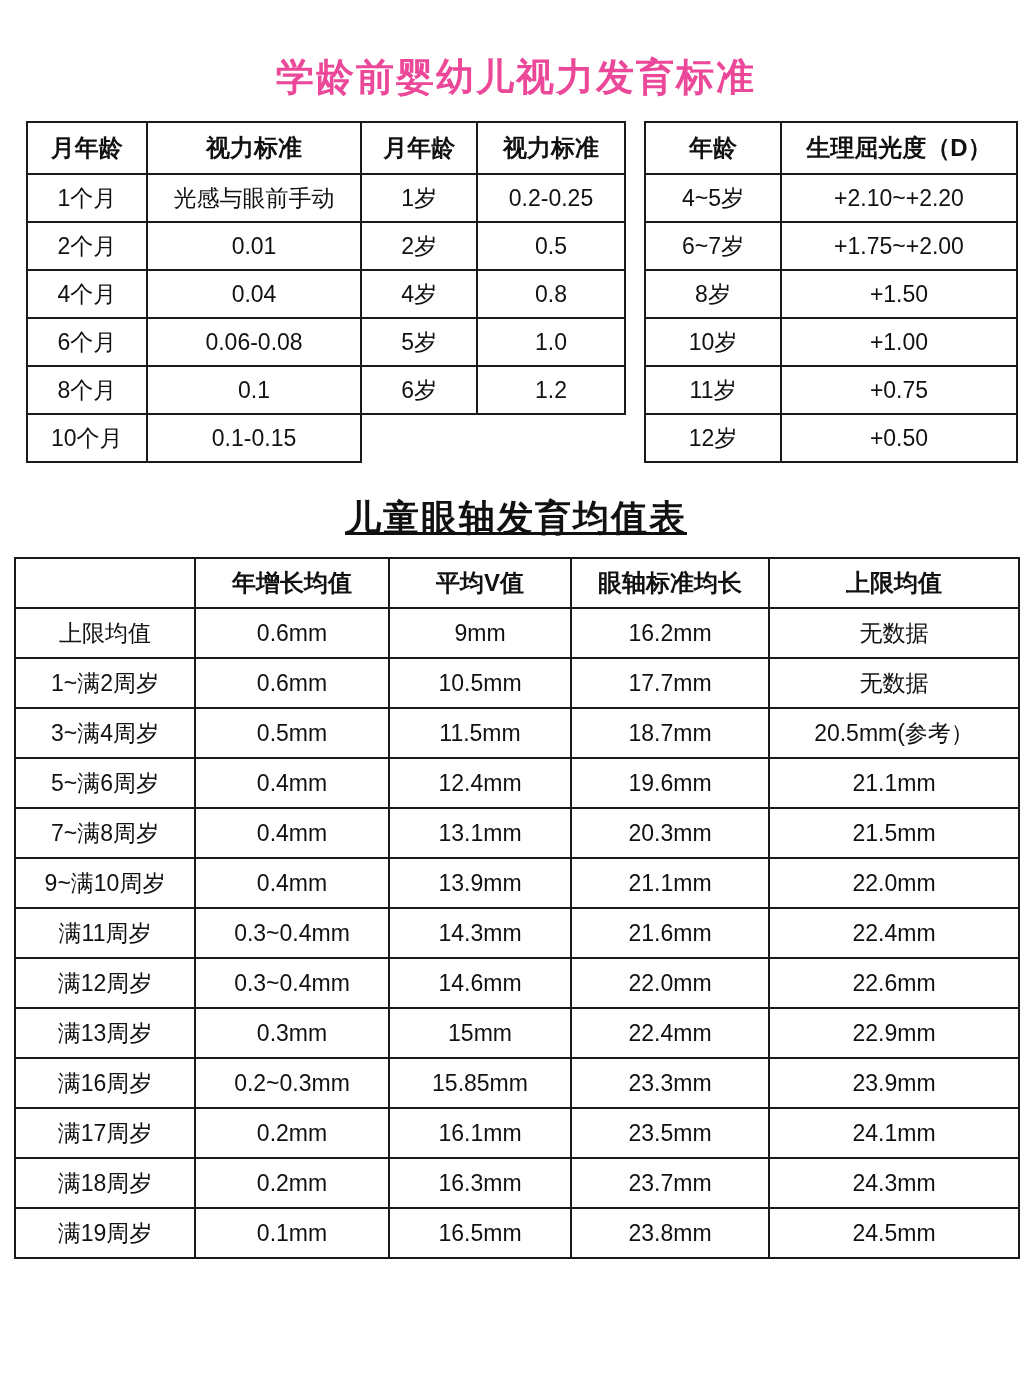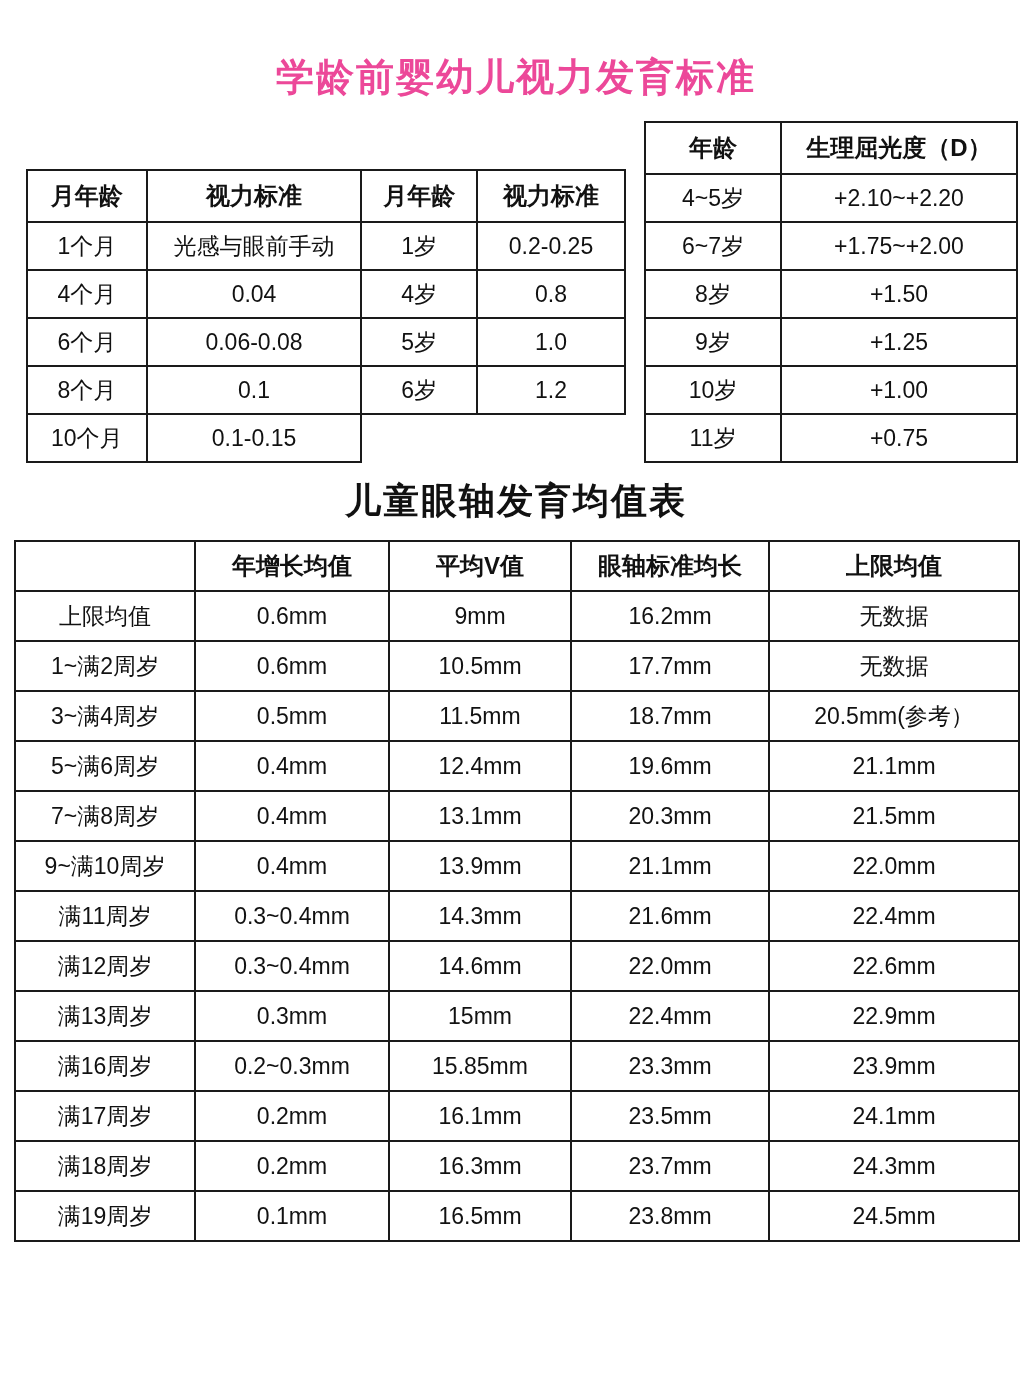--- a/index.html
+++ b/index.html
@@ -28,22 +28,23 @@
     font-weight: bold;
     letter-spacing: 2px;
     margin: 52px 0 18px 0;
     color: #ec4899;
   }
   .title2 {
     text-align: center;
     font-size: 36px;
     font-weight: bold;
     letter-spacing: 2px;
-    margin: 14px 0 14px 0;
+    margin: 31px 0 14px 0;
     color: #111;
+    text-decoration: underline;
   }
   .top-row {
     display: flex;
     gap: 18px;
     align-items: flex-end;
     margin-left: 12px;
   }
   table {
     border-collapse: collapse;
     table-layout: fixed;
@@ -131,20 +132,26 @@
         </tr>
       </thead>
       <tbody>
         <tr>
           <td>1个月</td>
           <td>光感与眼前手动</td>
           <td>1岁</td>
           <td>0.2-0.25</td>
         </tr>
         <tr>
+          <td>2个月</td>
+          <td>0.01</td>
+          <td>2岁</td>
+          <td>0.5</td>
+        </tr>
+        <tr>
           <td>4个月</td>
           <td>0.04</td>
           <td>4岁</td>
           <td>0.8</td>
         </tr>
         <tr>
           <td>6个月</td>
           <td>0.06-0.08</td>
           <td>5岁</td>
           <td>1.0</td>
@@ -182,30 +189,30 @@
         </tr>
         <tr>
           <td>6~7岁</td>
           <td>+1.75~+2.00</td>
         </tr>
         <tr>
           <td>8岁</td>
           <td>+1.50</td>
         </tr>
         <tr>
-          <td>9岁</td>
-          <td>+1.25</td>
-        </tr>
-        <tr>
           <td>10岁</td>
           <td>+1.00</td>
         </tr>
         <tr>
           <td>11岁</td>
           <td>+0.75</td>
+        </tr>
+        <tr>
+          <td>12岁</td>
+          <td>+0.50</td>
         </tr>
       </tbody>
     </table>
 
   </div>
 
   <div class="title2">儿童眼轴发育均值表</div>
 
   <table class="tbl-axial">
     <colgroup>

